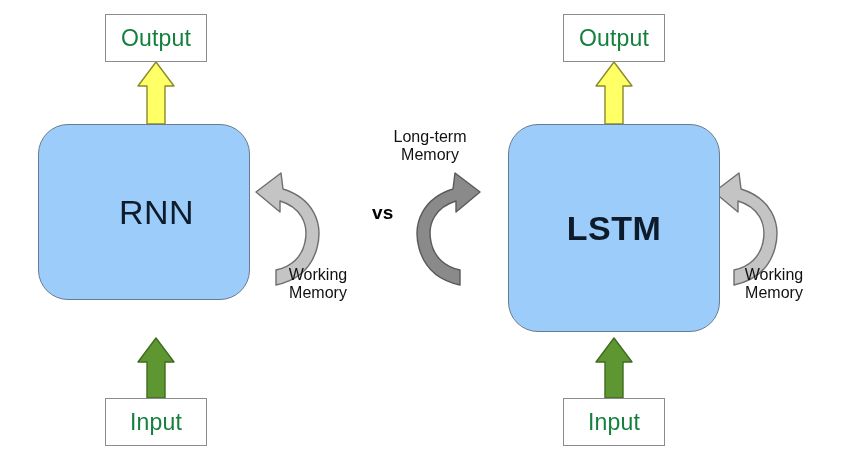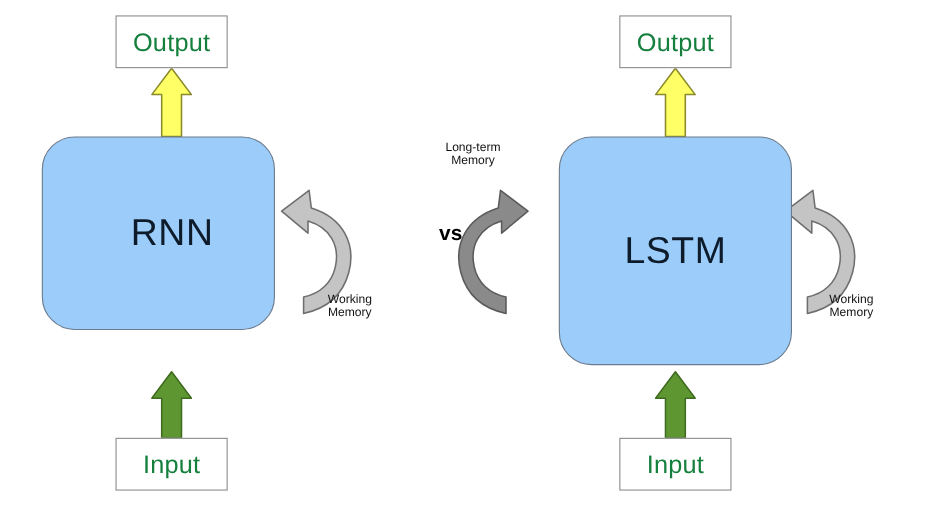--- a/index.html
+++ b/index.html
@@ -39,21 +39,21 @@
     display: flex;
     align-items: center;
     justify-content: center;
     color: #0d1b2a;
     font-size: 34px;
     letter-spacing: 0.5px;
   }
   .label {
     position: absolute;
     color: #111111;
-    font-size: 11px;
+    font-size: 16px;
     line-height: 1.12;
     text-align: center;
     white-space: pre-line;
   }
   .vs-label {
     position: absolute;
     color: #000000;
     font-size: 19px;
     font-weight: bold;
     letter-spacing: 0.3px;
@@ -139,27 +139,27 @@
     <span>RNN</span>
   </div>
 
   <div class="label" style="left:266px; top:266px; width:104px;">Working
 Memory</div>
 
   <div class="io-box" style="left:105px; top:398px; width:102px; height:48px;">
     <span>Input</span>
   </div>
 
-  <div class="vs-label" style="left:372px; top:202px;margin-left:27px;">vs</div>
+  <div class="vs-label" style="left:372px; top:202px;">vs</div>
 
   <div class="io-box" style="left:563px; top:14px; width:102px; height:48px;">
     <span>Output</span>
   </div>
 
-  <div class="cell-box" style="left:508px; top:124px; width:212px; height:208px;">
+  <div class="cell-box" style="left:508px; top:124px; width:212px; height:208px;font-weight:bold;">
     <span>LSTM</span>
   </div>
 
   <div class="label" style="left:378px; top:128px; width:104px;">Long-term
 Memory</div>
 
   <div class="label" style="left:722px; top:266px; width:104px;">Working
 Memory</div>
 
   <div class="io-box" style="left:563px; top:398px; width:102px; height:48px;">

